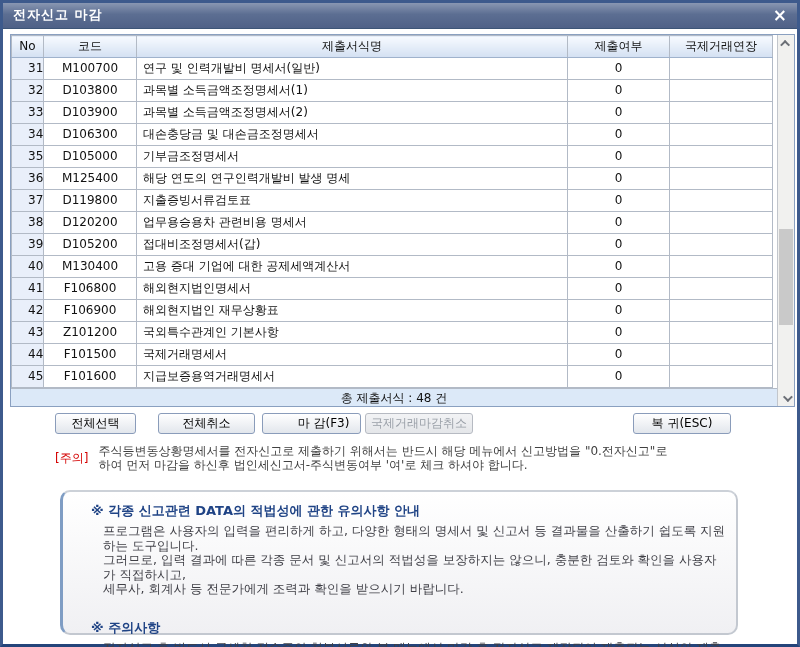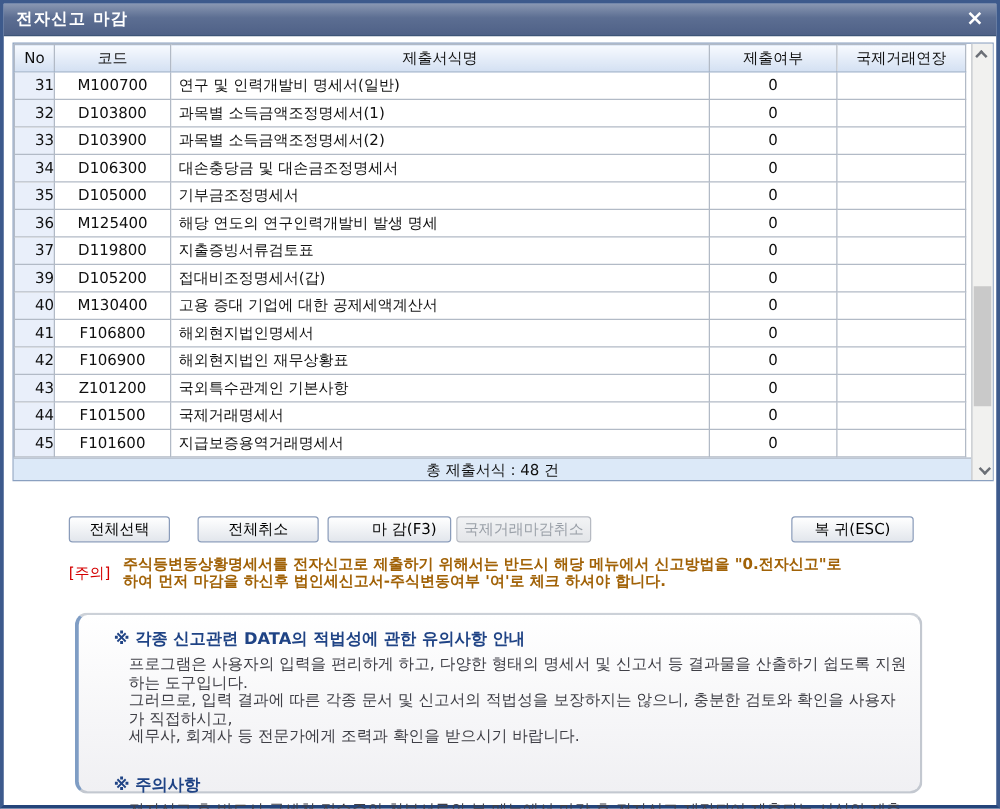--- a/index.html
+++ b/index.html
@@ -60,21 +60,21 @@
   }
   #btn-select-all { left:52px;  width:81px; }
   #btn-cancel-all { left:155px; width:97px; }
   #btn-close      { left:259px; width:99px;padding-left:24px; }
   #btn-intl-cancel{ left:362px; width:108px; color:#9aa0a8; border-color:#b6bac2;
                     background:linear-gradient(#f2f3f5,#e4e6e9); cursor:default; }
   #btn-return     { left:630px; width:98px; }
   
   .notice { position:absolute; top:441px; left:52px; display:flex; align-items:center; font-size:12px; }
   .notice-label { color:#d40000; margin-right:10px; white-space:nowrap; }
-  .notice-lines { line-height:14px; color:#a16207;font-weight:bold; }
+  .notice-lines { line-height:14px; color:#404040; }
   
   .info-box {
     position:absolute; top:487px; left:57px; width:678px; height:145px;
     border:2px solid #c3c8d0; border-left:3px solid #7f9dc4; border-top-color:#ccd1d8;
     border-radius:10px; background:linear-gradient(#ffffff,#f0f0f3);
     padding:10px 10px 0 28px; font-size:12.5px;
   }
   .info-heading { color:#1f4385; font-weight:bold; font-size:13px; margin-bottom:4px; }
   .info-line { color:#3f3f46; margin-left:12px; line-height:14.5px; }
   .info-sec2 { margin-top:22px; }
@@ -153,20 +153,27 @@
             <td class="c-intl"></td>
           </tr>
             <tr>
             <td class="c-no">37</td>
             <td class="c-code">D119800</td>
             <td class="c-name">지출증빙서류검토표</td>
             <td class="c-sub">0</td>
             <td class="c-intl"></td>
           </tr>
             <tr>
+            <td class="c-no">38</td>
+            <td class="c-code">D120200</td>
+            <td class="c-name">업무용승용차 관련비용 명세서</td>
+            <td class="c-sub">0</td>
+            <td class="c-intl"></td>
+          </tr>
+            <tr>
             <td class="c-no">39</td>
             <td class="c-code">D105200</td>
             <td class="c-name">접대비조정명세서(갑)</td>
             <td class="c-sub">0</td>
             <td class="c-intl"></td>
           </tr>
             <tr>
             <td class="c-no">40</td>
             <td class="c-code">M130400</td>
             <td class="c-name">고용 증대 기업에 대한 공제세액계산서</td>

